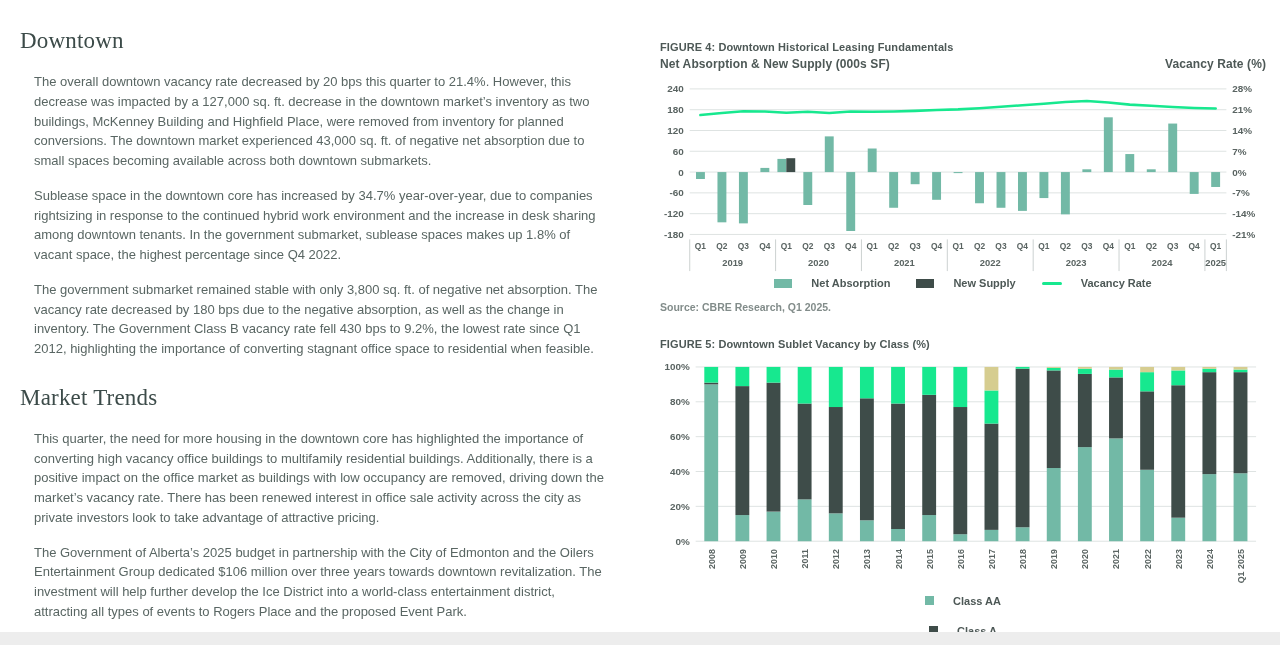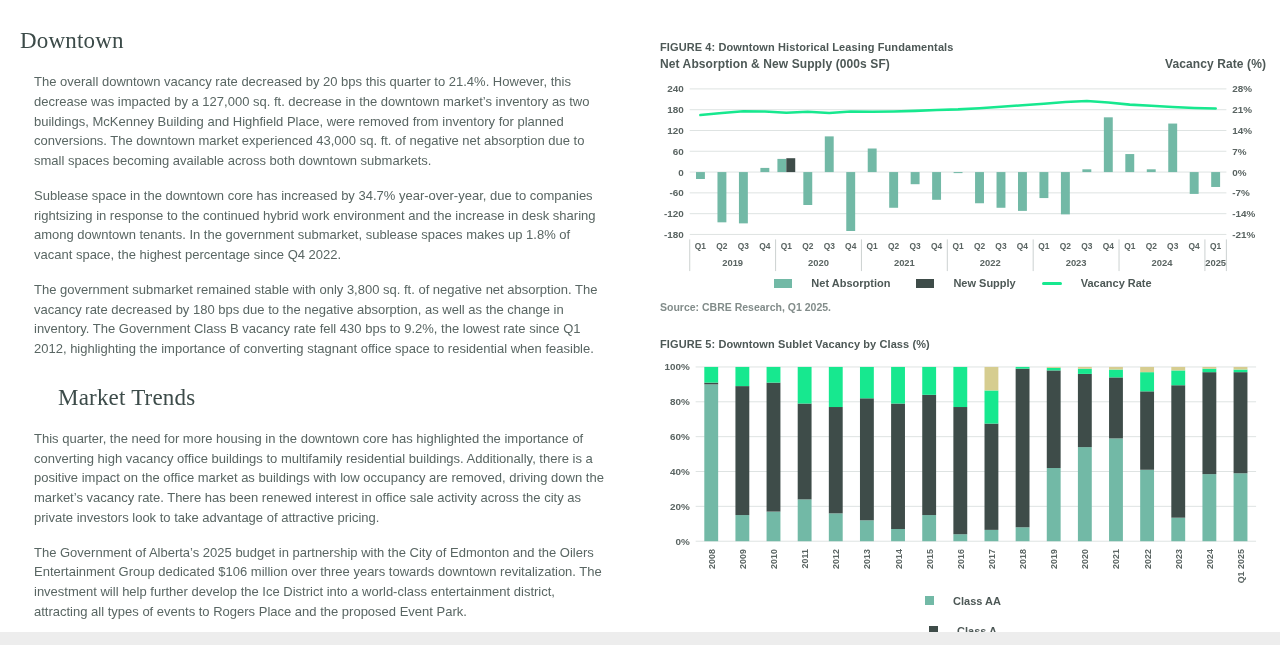--- a/index.html
+++ b/index.html
@@ -4,21 +4,21 @@
 <style>
   html,body{margin:0;padding:0;background:#fff;}
   #page{position:relative;width:1280px;height:645px;background:#ffffff;overflow:hidden;
         font-family:"Liberation Sans",sans-serif;}
   #footer-strip{position:absolute;left:0;right:0;bottom:0;height:13px;background:#ededed;}
 
   
   #left-col{position:absolute;left:20px;top:28px;width:586px;}
   .section-heading{font-family:"Liberation Serif",serif;font-weight:500;font-size:23px;
                    color:#3c4b49;margin:0 0 18px 0;letter-spacing:.2px;}
-  .section-heading.second{margin-top:26px;margin-left:38px;}
+  .section-heading.second{margin-top:26px;}
   .body-para{font-size:13px;line-height:1.52;color:#596663;margin:0 0 15px 14px;}
 
   
   #right-col{position:absolute;left:660px;top:40px;width:606px;font-weight:bold;}
   .fig-title{font-size:11px;color:#4d5856;line-height:1.45;letter-spacing:.1px;}
   .fig-subrow{display:flex;justify-content:space-between;font-size:12px;color:#4d5856;
               line-height:1.45;letter-spacing:.1px;}
   .chart-svg{display:block;width:606px;height:auto;}
   #fig4-svg{margin-top:6px;}
   #fig5-svg{margin-top:8px;}

